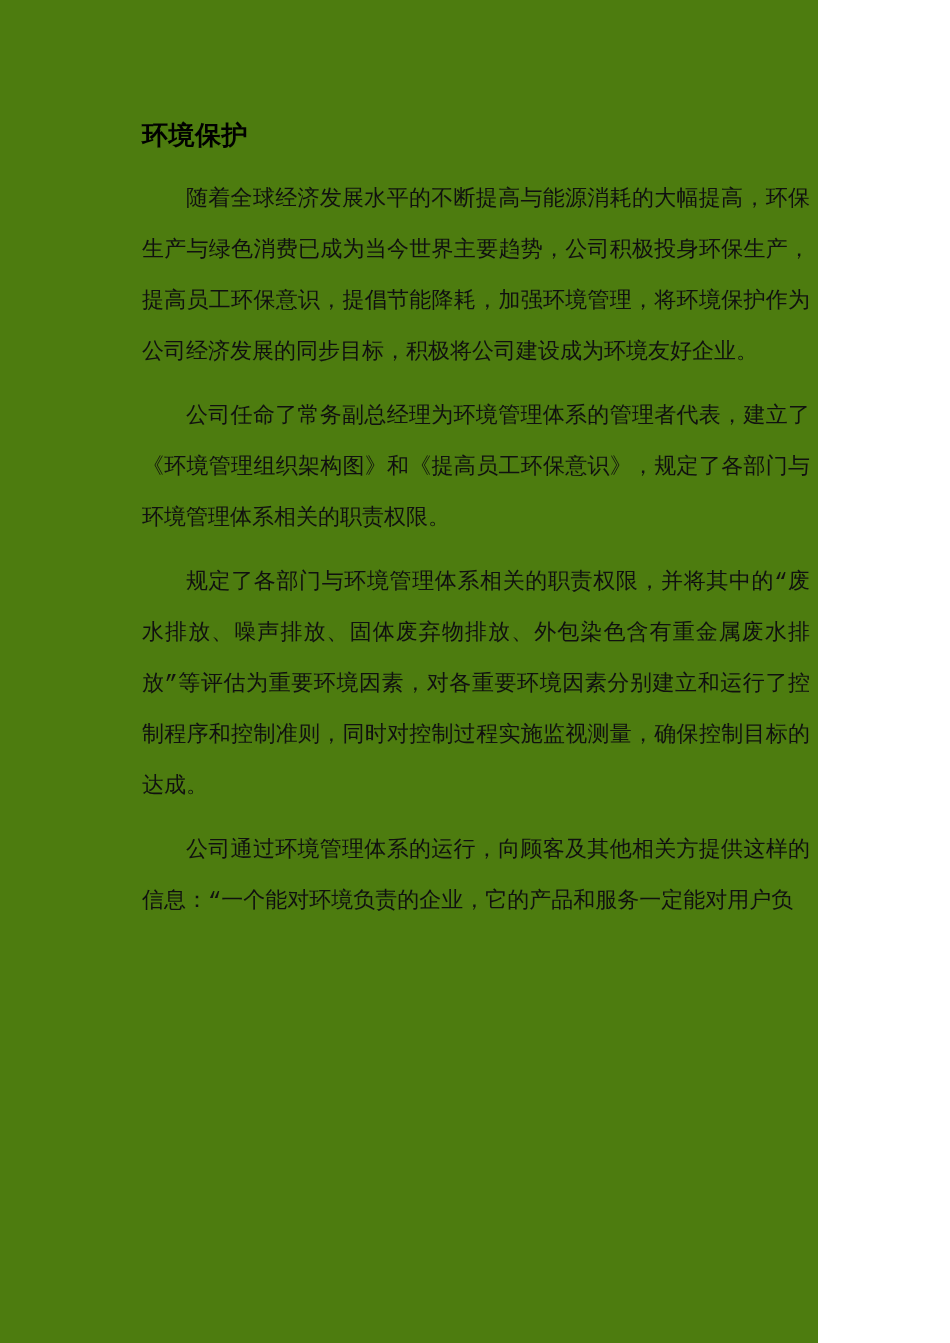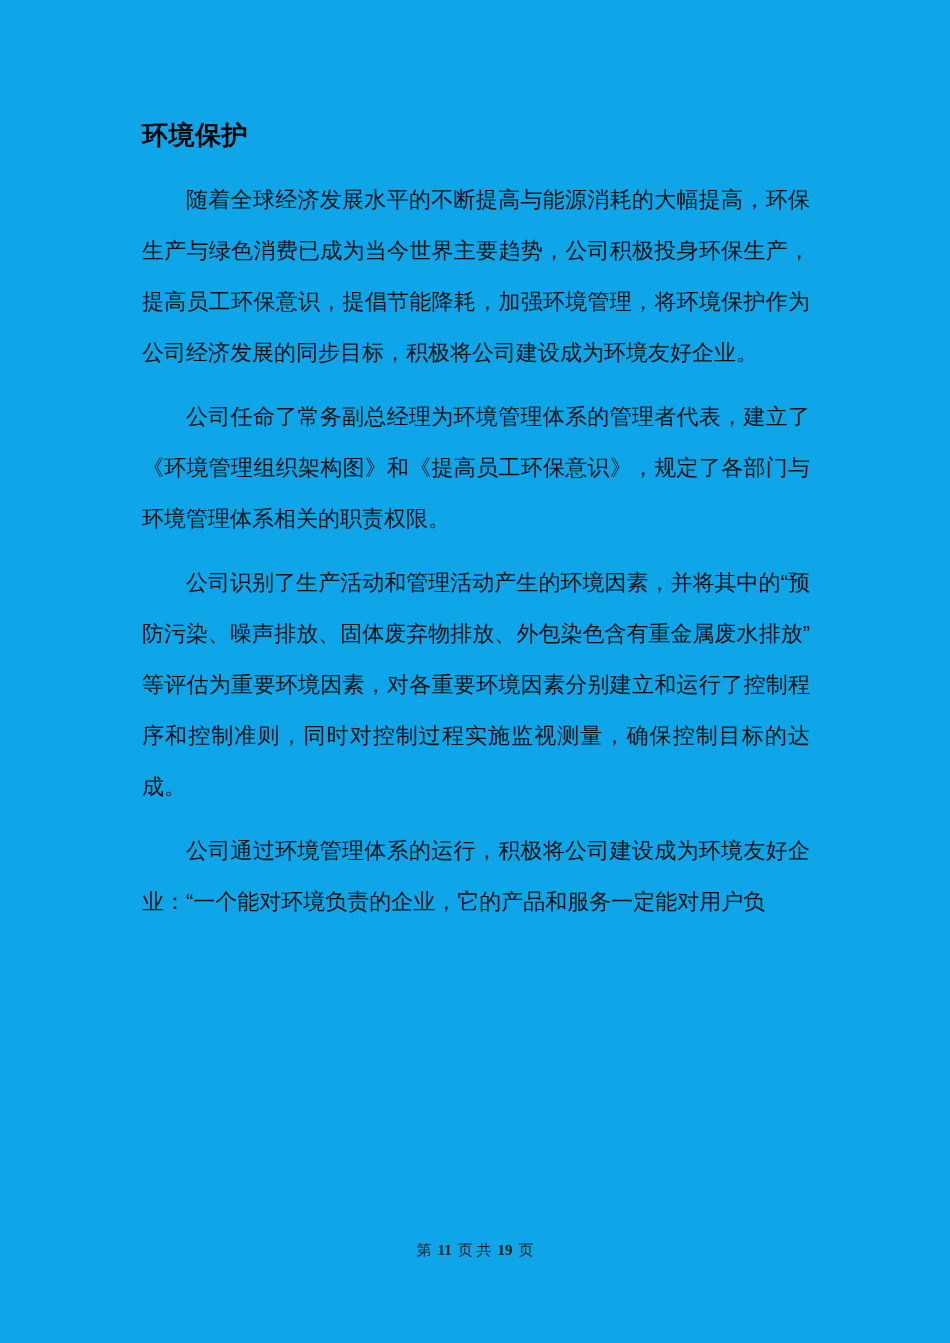--- a/index.html
+++ b/index.html
@@ -3,44 +3,44 @@
 <meta charset="utf-8">
 <title>环境保护</title>
 <style>
   html, body {
     margin: 0;
     padding: 0;
     background: #ffffff;
   }
   .doc-page {
     position: relative;
-    width: 950px;
+    width: 818px;
     height: 1343px;
-    background: #0ea5e9;
+    background: #4d7c0f;
     color: #111111;
     overflow: hidden;
   }
   .doc-content {
     position: absolute;
     left: 142px;
     top: 118px;
     width: 668px;
   }
   .doc-heading {
     margin: 0 0 22px 0;
     font-family: "Liberation Sans", "DejaVu Sans", sans-serif;
     font-weight: bold;
     font-size: 26px;
     line-height: 34px;
     color: #000000;
     letter-spacing: 0.5px;
   }
   .doc-para {
     margin: 0 0 13px 0;
-    font-family: Liberation Sans, sans-serif;
+    font-family: Liberation Mono, monospace;
     font-size: 22px;
     line-height: 51px;
     text-align: justify;
     text-justify: inter-ideograph;
     text-indent: 44px;
     color: #101010;
     word-break: break-all;
   }
   .doc-footer {
     position: absolute;
@@ -62,21 +62,18 @@
 <div class="doc-page">
   <div class="doc-content">
     <h1 class="doc-heading">环境保护</h1>
 
     <p class="doc-para">随着全球经济发展水平的不断提高与能源消耗的大幅提高，环保生产与绿色消费已成为当今世界主要趋势，公司积极投身环保生产，提高员工环保意识，提倡节能降耗，加强环境管理，将环境保护作为公司经济发展的同步目标，积极将公司建设成为环境友好企业。</p>
 
 
     <p class="doc-para">公司任命了常务副总经理为环境管理体系的管理者代表，建立了《环境管理组织架构图》和《提高员工环保意识》，规定了各部门与环境管理体系相关的职责权限。</p>
 
 
-    <p class="doc-para">公司识别了生产活动和管理活动产生的环境因素，并将其中的“预防污染、噪声排放、固体废弃物排放、外包染色含有重金属废水排放”等评估为重要环境因素，对各重要环境因素分别建立和运行了控制程序和控制准则，同时对控制过程实施监视测量，确保控制目标的达成。</p>
+    <p class="doc-para">规定了各部门与环境管理体系相关的职责权限，并将其中的“废水排放、噪声排放、固体废弃物排放、外包染色含有重金属废水排放”等评估为重要环境因素，对各重要环境因素分别建立和运行了控制程序和控制准则，同时对控制过程实施监视测量，确保控制目标的达成。</p>
 
-    <p class="doc-para">公司通过环境管理体系的运行，积极将公司建设成为环境友好企业：“一个能对环境负责的企业，它的产品和服务一定能对用户负</p>
+    <p class="doc-para">公司通过环境管理体系的运行，向顾客及其他相关方提供这样的信息：“一个能对环境负责的企业，它的产品和服务一定能对用户负</p>
   </div>
 
-  <div class="doc-footer">
-    <span>第</span><span class="num">11</span><span>页 共</span><span class="num">19</span><span>页</span>
-  </div>
 </div>
 
 </body></html>

